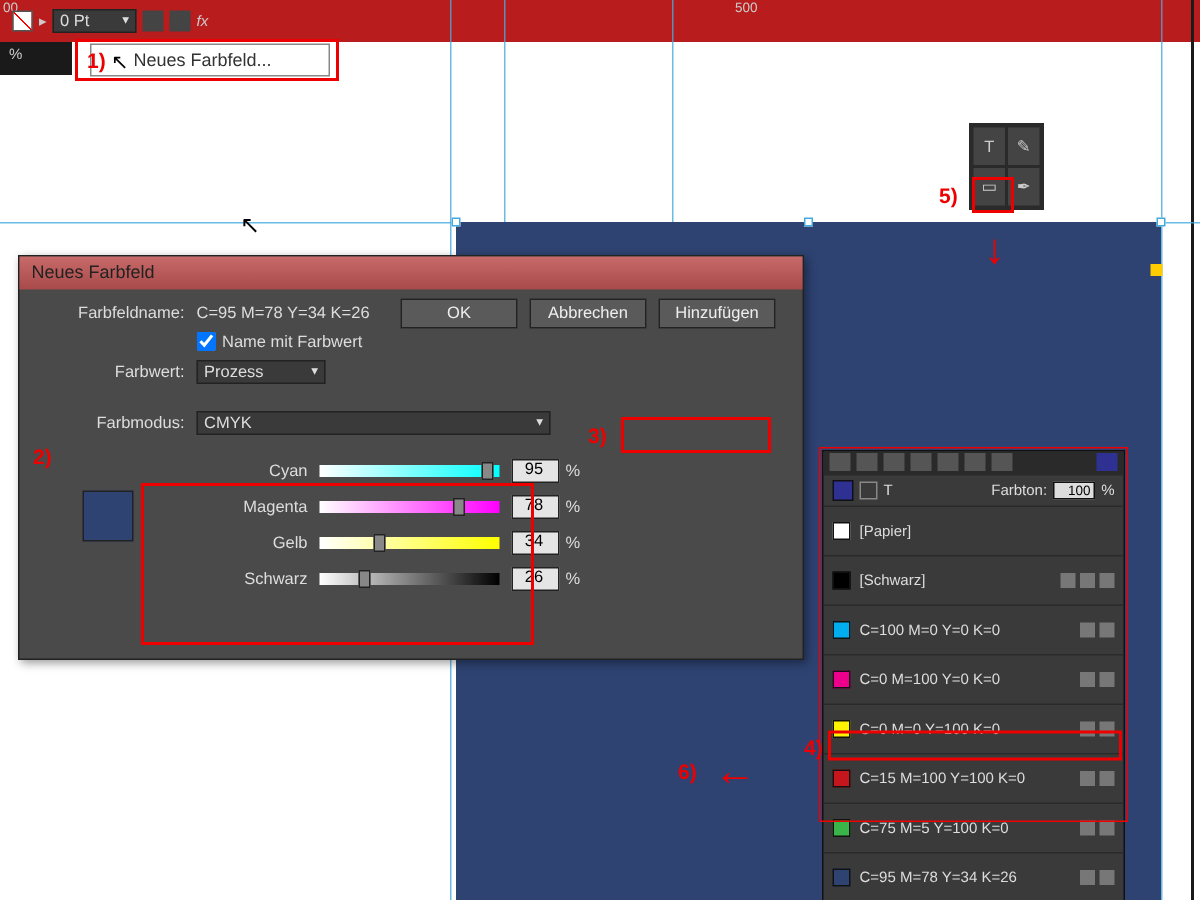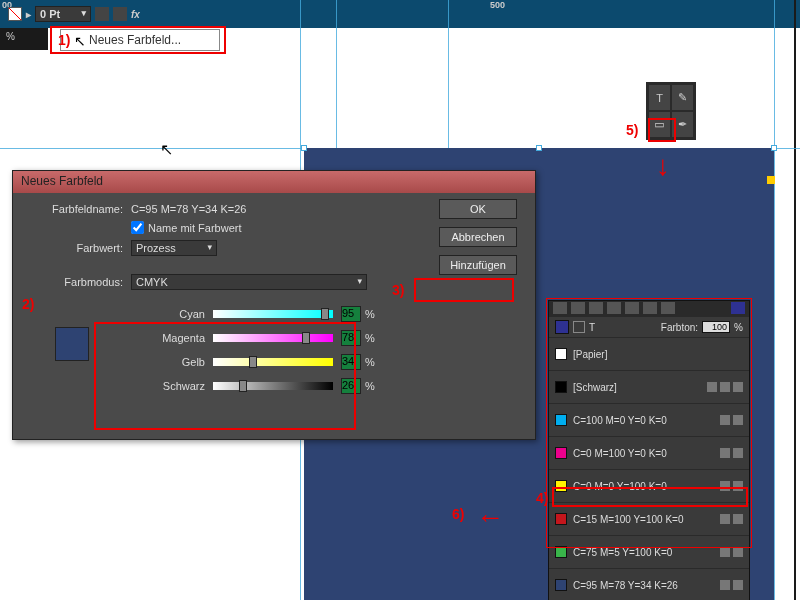--- a/index.html
+++ b/index.html
@@ -1,19 +1,19 @@
 <!DOCTYPE html>
 <html><head>
 <meta charset="utf-8">
 <style>
   * { box-sizing: border-box; margin: 0; padding: 0; font-family: Arial, sans-serif; }
   body { background: #fff; width: 800px; height: 600px; position: relative; overflow: hidden; }
 
   
-  .topband { position: absolute; top: 0; left: 0; right: 0; height: 28px; background: #0c4a6e; font-weight: bold; }
+  .topband { position: absolute; top: 0; left: 0; right: 0; height: 28px; background: #b91c1c; }
   .topband2 { position: absolute; top: 28px; left: 0; width: 48px; height: 22px; background: #1a1a1a; }
   .ruler-mark { position: absolute; color: #ccc; font-size: 9px; top: 0; }
   .ruler-v { position: absolute; right: 4px; top: 0; bottom: 0; width: 2px; background: #1a1a1a; }
 
   
   .bluebox { position: absolute; left: 304px; top: 148px; width: 470px; height: 452px; background: #2e4372; }
   .guide-v { position: absolute; top: 0; bottom: 0; width: 1px; background: #4ad; opacity: .8; }
   .guide-h { position: absolute; left: 0; right: 0; height: 1px; background: #4ad; opacity: .8; }
   .sel-handle { position: absolute; width: 6px; height: 6px; background: #fff; border: 1px solid #4ad; }
 
@@ -29,30 +29,30 @@
   .dlg { position: absolute; left: 12px; top: 170px; width: 524px; height: 270px; background: #4a4a4a; border: 1px solid #222; box-shadow: 2px 2px 6px rgba(0,0,0,.4); }
   .dlg-title { height: 22px; background: linear-gradient(#c86a6a,#a84a4a); color: #222; font-size: 12px; padding: 3px 8px; }
   .dlg-body { position: relative; padding: 10px; color: #ddd; font-size: 11px; }
   .row { display: flex; align-items: center; margin-bottom: 6px; }
   .lbl { width: 100px; text-align: right; margin-right: 8px; }
   .val { }
   .chk { margin-right: 4px; }
   .sel { background: #3a3a3a; border: 1px solid #222; color: #ddd; font-size: 11px; padding: 1px 18px 1px 4px; position: relative; }
   .sel:after { content:"▾"; position:absolute; right:4px; top:1px; font-size:9px; }
   .btn { background: #5a5a5a; border: 1px solid #222; color: #eee; font-size: 11px; width: 78px; height: 20px; text-align: center; line-height: 18px; }
-  .btn-col { position: absolute; right: 18px; top: 6px; display: flex; flex-direction: column; gap: 8px; justify-content: space-between; }
+  .btn-col { position: absolute; right: 18px; top: 6px; display: flex; gap: 8px; justify-content: space-between; }
   .slider-row { display: flex; align-items: center; margin-bottom: 8px; }
   .slbl { width: 96px; text-align: right; margin-right: 8px; }
   .track { width: 120px; height: 8px; position: relative; }
   .track.c { background: linear-gradient(90deg,#fff,#0ff); }
   .track.m { background: linear-gradient(90deg,#fff,#f0f); }
   .track.y { background: linear-gradient(90deg,#fff,#ff0); }
   .track.k { background: linear-gradient(90deg,#fff,#000); }
   .thumb { position: absolute; top: -2px; width: 8px; height: 12px; background: #888; border:1px solid #222; }
-  .num { width: 20px; height: 16px; background: #15803d; color: #000; font-size: 11px; text-align: left; padding-right: 2px; margin-left: 8px; border:1px solid #222; }
+  .num { width: 32px; height: 16px; background: #e5e5e5; color: #000; font-size: 11px; text-align: center; padding-right: 2px; margin-left: 8px; border:1px solid #222; }
   .pct { margin-left: 4px; }
   .swatch-prev { position:absolute; left: 42px; top: 134px; width: 34px; height: 34px; background:#2e4372; border:1px solid #222;}
 
   
   .panel { position: absolute; left: 548px; top: 300px; width: 202px; background: #3a3a3a; border:1px solid #111; font-size: 10px; color:#ddd; }
   .panel-tabs { height: 16px; background:#2a2a2a; display:flex; gap:4px; padding:1px 4px; }
   .panel-tabs span { width:14px; height:12px; background:#555; }
   .panel-head { display:flex; align-items:center; padding:3px 6px; gap:4px; }
   .panel-head .tint { margin-left:auto; }
   .tintbox { width:28px; height:12px; background:#ddd; color:#000; font-size:9px; text-align:right; padding-right:2px; border:1px solid #111;}

